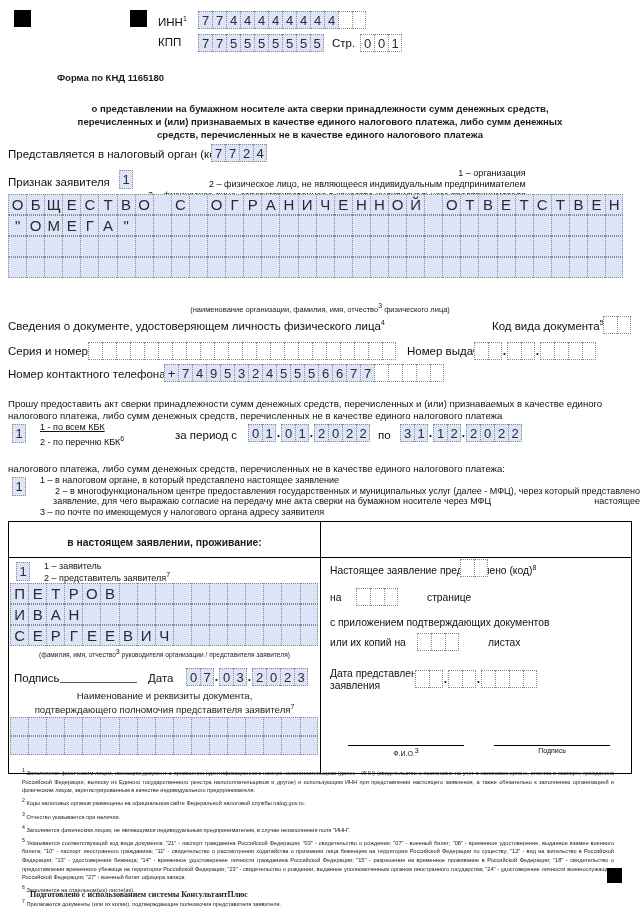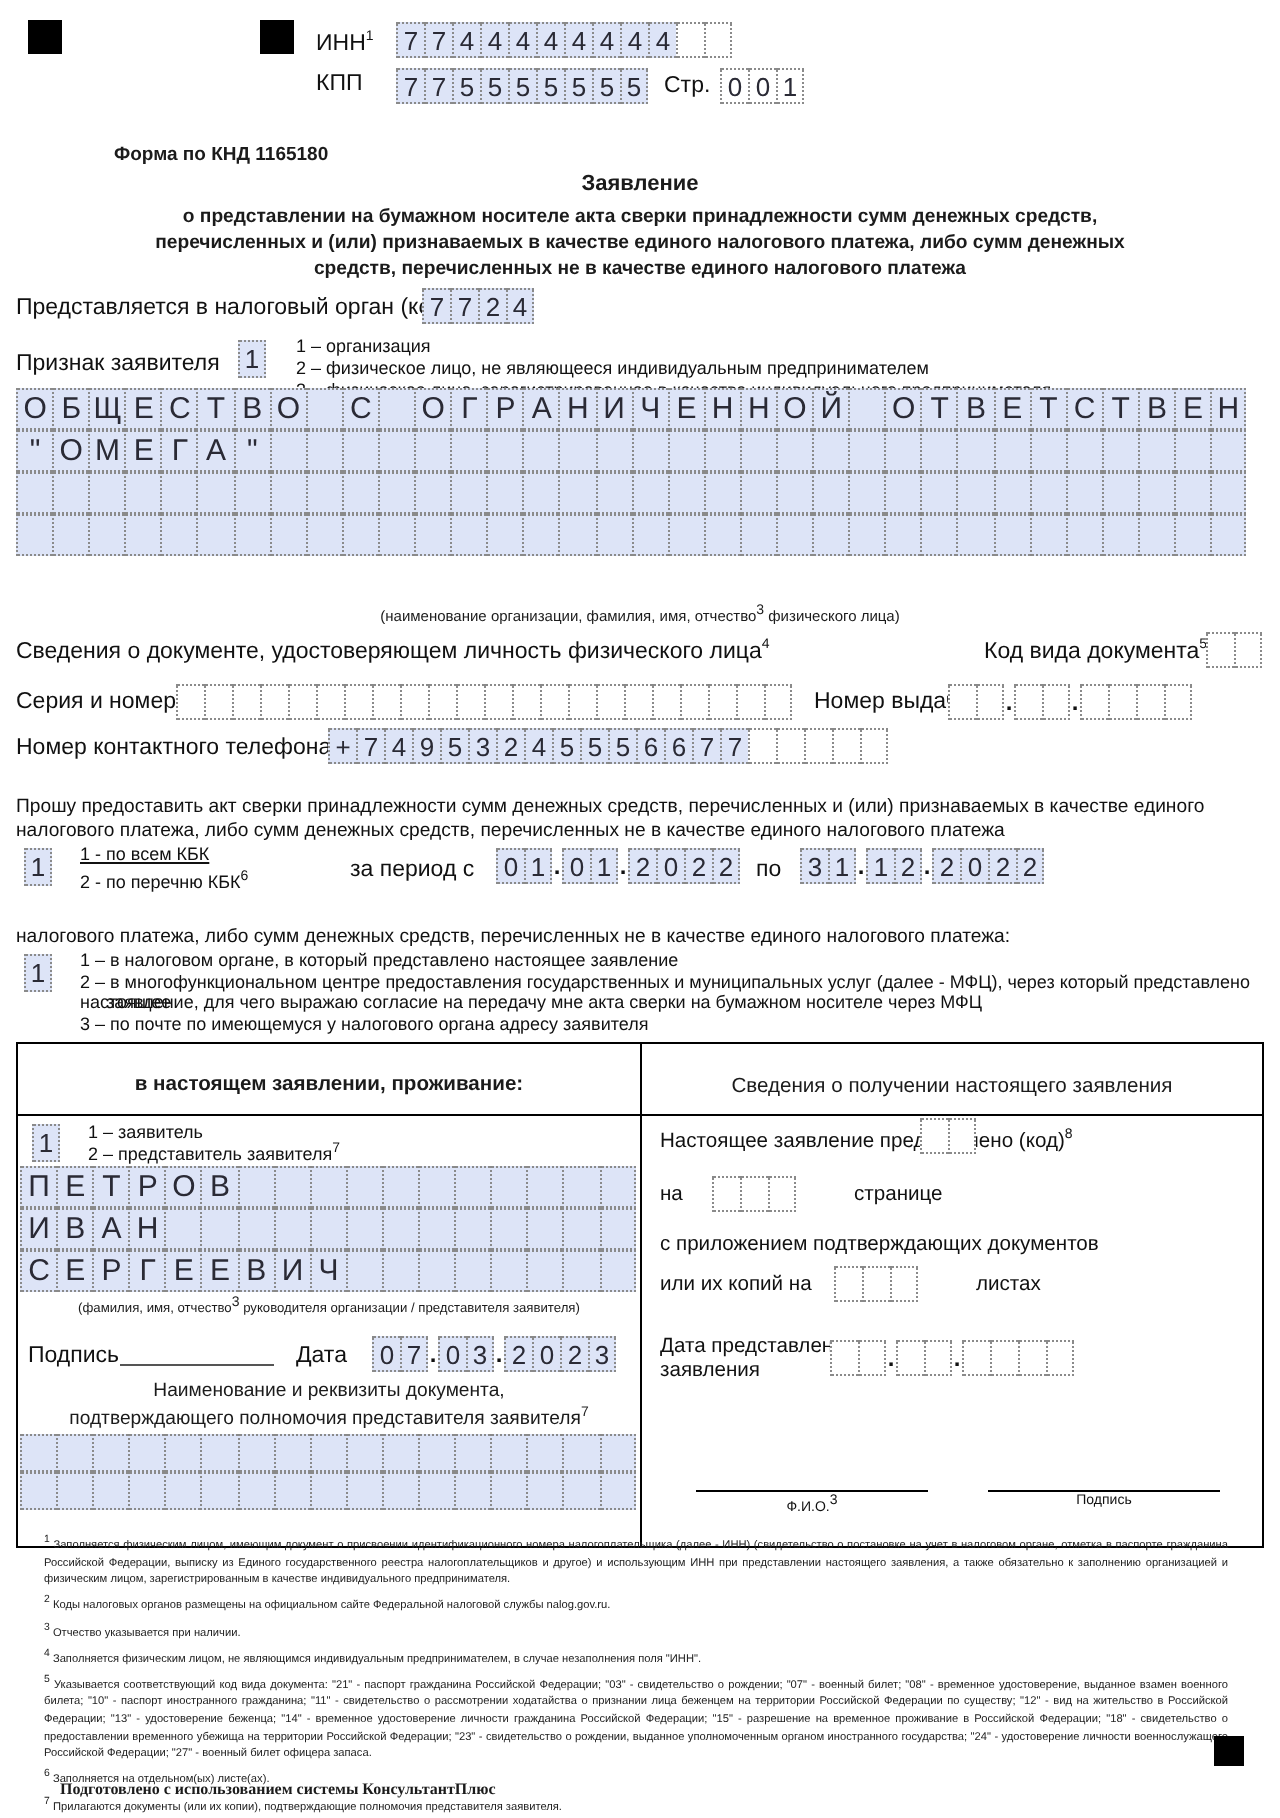--- a/index.html
+++ b/index.html
@@ -26,21 +26,21 @@
     text-align:center; color:#2a2a35;
   }
   .cell:last-child { border-right:1px dotted #8a8a8a; }
   .cell.empty { background:#ffffff; }
   .cells.blank .cell { background:#ffffff; }
   .dot { width:5px; text-align:center; font-weight:bold; font-size:12px;
          line-height:18px; color:#111; }
 
   
   .lbl { font-size:11.5px; color:#111; white-space:nowrap; }
-  .lbl-sm { font-size:9px; color:#111; }
+  .lbl-sm { font-size:9px; color:#111;text-align:right; }
   .sup { font-size:7px; vertical-align:super; }
   .bold { font-weight:bold; }
   .center { text-align:center; }
 
   .abs { position:absolute; }
 
   
   .sq { width:17px; height:17px; background:#000; }
   .barcode { height:40px; width:110px; position:relative; }
   .barcode .bars { height:30px; width:110px;
@@ -106,21 +106,20 @@
     </div>
   <div class="abs lbl" style="left:332px; top:37px;">Стр.</div>
   <div class="abs cells blank" id="page-cells" style="left:360px; top:34px;">
       <div class="cell empty">0</div>
       <div class="cell empty">0</div>
       <div class="cell empty">1</div>
     </div>
 
   <div class="abs" style="left:57px; top:72px; font-size:9.5px; font-weight:bold;">Форма по КНД 1165180</div>
 
-  <div class="abs center bold" style="left:0; top:86px; width:640px; font-size:11px;">Заявление</div>
   <div class="abs center bold" style="left:18px; top:102px; width:604px; font-size:9.6px; line-height:13px;">о представлении на бумажном носителе акта сверки принадлежности сумм денежных средств,</div>
   <div class="abs center bold" style="left:12px; top:128px; width:616px; font-size:9.6px; line-height:13px;">средств, перечисленных не в качестве единого налогового платежа</div>
   <div class="abs center bold" style="left:12px; top:115px; width:616px; font-size:9.6px; line-height:13px;">перечисленных и (или) признаваемых в качестве единого налогового платежа, либо сумм денежных</div>
 
   <div class="abs lbl" style="left:8px; top:147px;">
     <span>Представляется в налоговый орган (код)</span><span class="sup">2</span>
   </div>
   <div class="abs cells" id="organ-cells" style="left:211px; top:144px;">
       <div class="cell">7</div>
       <div class="cell">7</div>
@@ -566,21 +565,20 @@
         <div class="cell" style="width: 18.1px; height: 19px; line-height: 18px;"></div>
         <div class="cell" style="width: 18.1px; height: 19px; line-height: 18px;"></div>
         <div class="cell" style="width: 18.1px; height: 19px; line-height: 18px;"></div>
         <div class="cell" style="width: 18.1px; height: 19px; line-height: 18px;"></div>
         <div class="cell" style="width: 18.1px; height: 19px; line-height: 18px;"></div>
         <div class="cell" style="width: 18.1px; height: 19px; line-height: 18px;"></div>
         <div class="cell" style="width: 18.1px; height: 19px; line-height: 18px;"></div>
       </div>
   </div>
 
-  <div class="abs center" style="left:321px; top:538px; width:310px; font-size:10.3px;">Сведения о получении настоящего заявления</div>
 
   <div class="abs lbl" style="left:330px; top:564px; font-size:10.3px;">
     <span>Настоящее заявление представлено (код)</span><span class="sup">8</span>
   </div>
   <div class="abs cells blank" id="submitted-cells" style="left:460px; top:559px;">
       <div class="cell empty"></div>
       <div class="cell empty"></div>
     </div>
 
   <div class="abs lbl" style="left:330px; top:592px; font-size:10.3px;">на</div>

